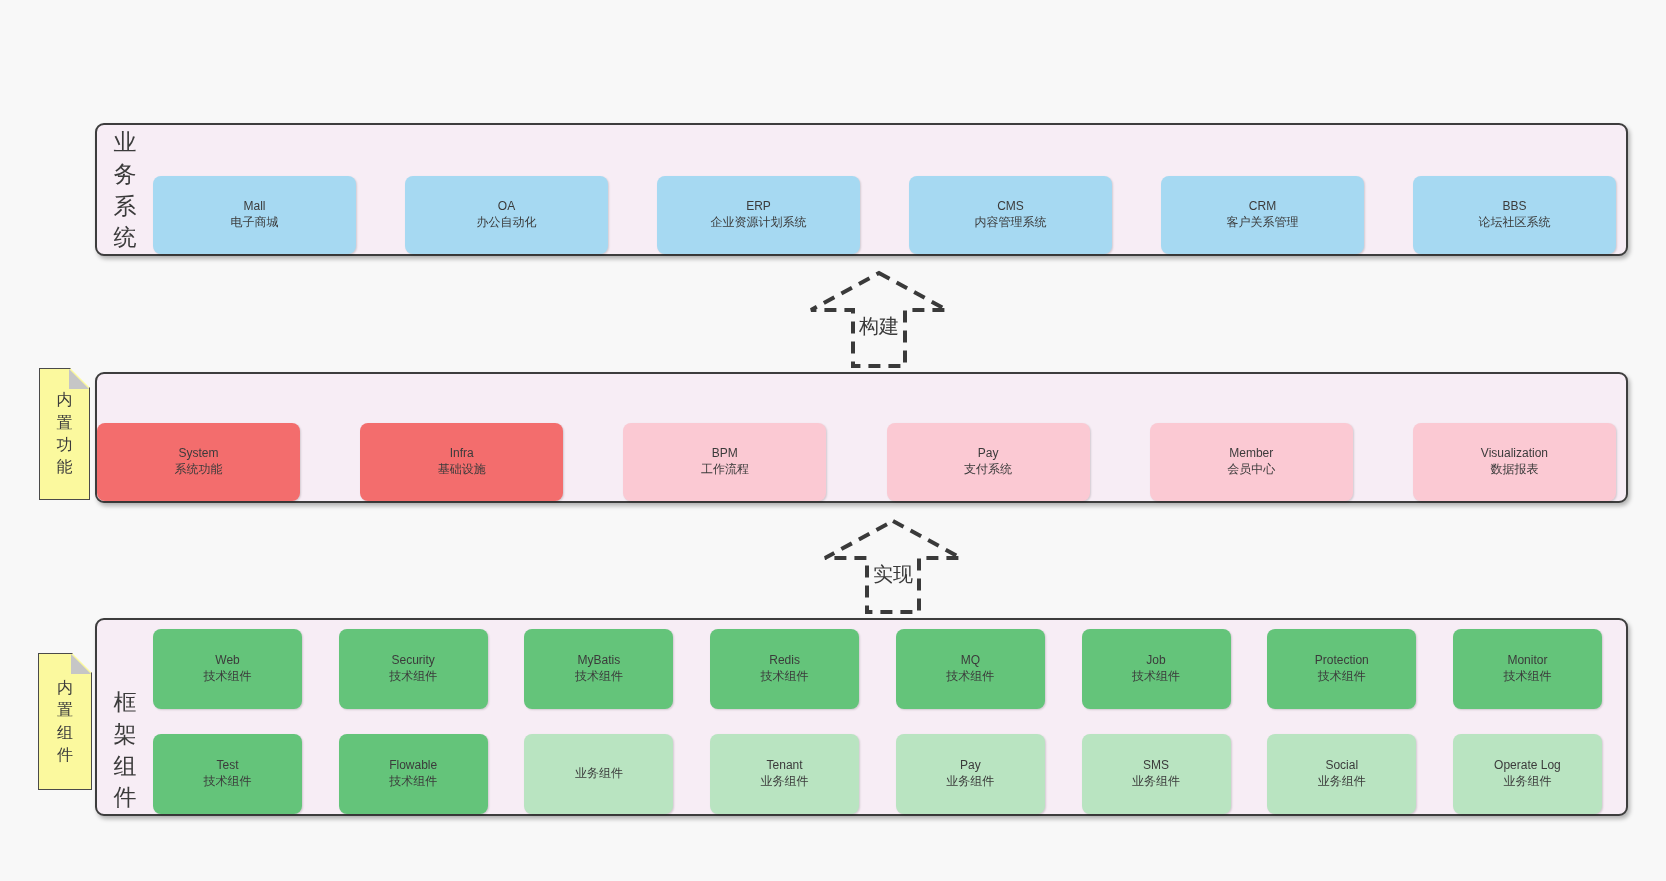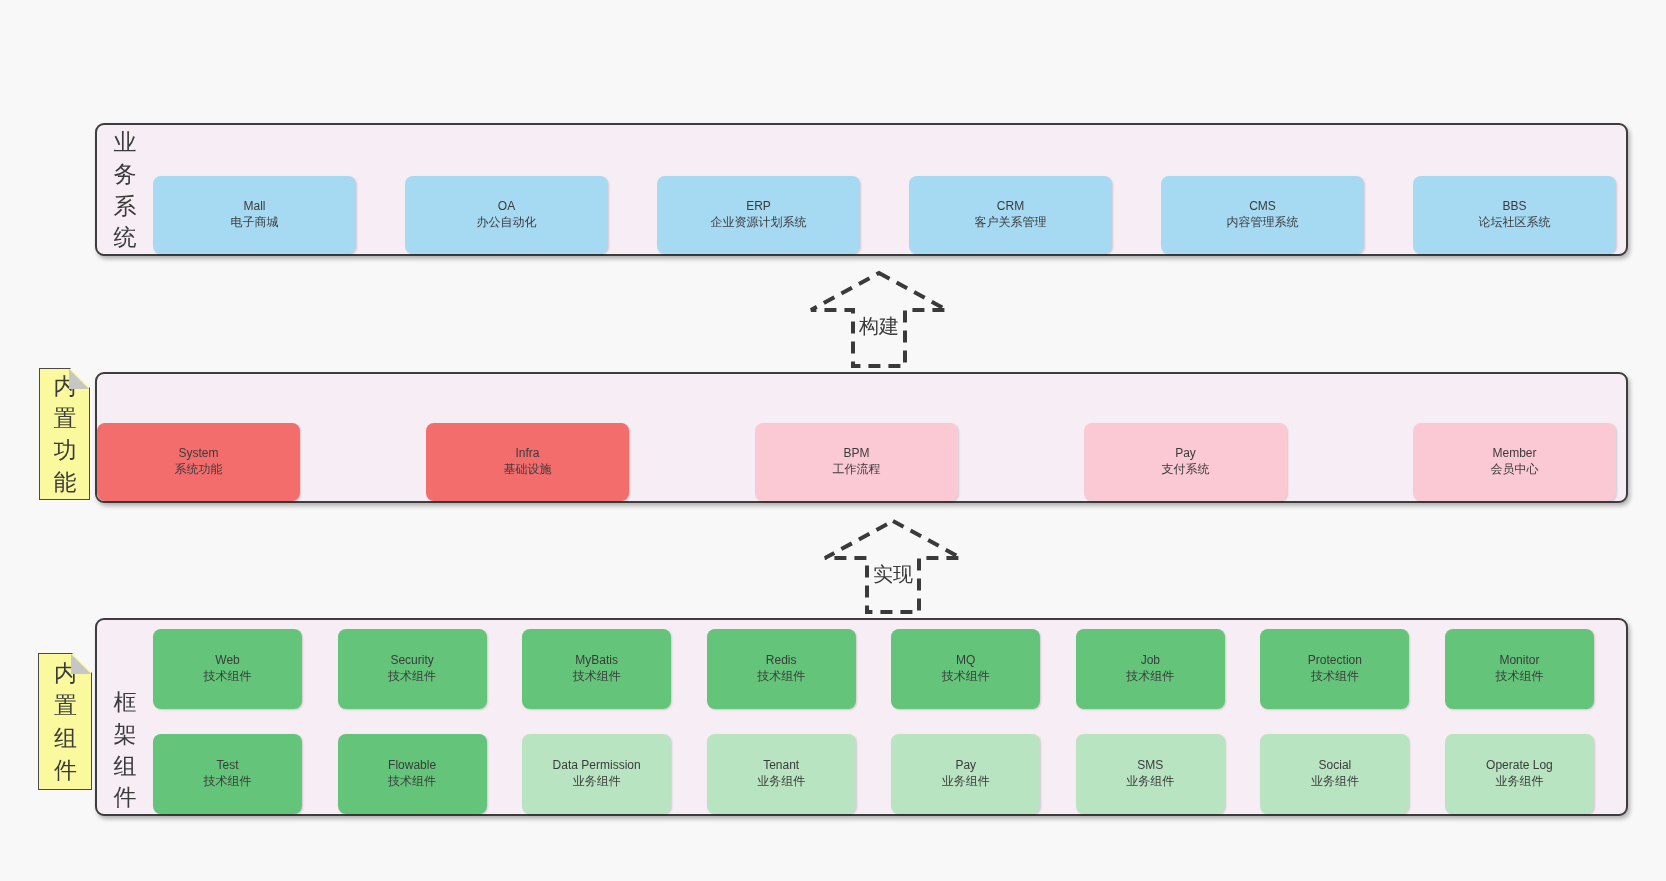--- a/index.html
+++ b/index.html
@@ -32,21 +32,21 @@
   }
   .band-label span {
     display: inline-block; width: 25px;
     word-break: break-all; text-align: center;
   }
   .rows {
     flex: 1;
     display: flex; flex-direction: column; gap: 25px;
     padding-right: 10px;
   }
-  .band3 .rows { padding-right: 32px; }
+  .band3 .rows { padding-right: 24px; }
   .row { display: flex; justify-content: space-between; }
   .box {
     width: 203px; height: 78px;
     border-radius: 8px;
     display: flex; flex-direction: column;
     align-items: center; justify-content: center;
     text-align: center;
     font-size: 12px; line-height: 1.32;
     box-shadow: 1px 1px 2px rgba(0,0,0,0.15);
     padding: 0 4px; box-sizing: border-box;
@@ -72,21 +72,21 @@
   .note-bottom { left:38px; top:653px; width:54px; height:137px; }
   .note-fold {
     position: absolute; top: 0; right: 0;
     width: 20px; height: 20px;
     background: var(--note_fold, #c6c6c6);
     clip-path: polygon(0 0, 100% 100%, 0 100%);
   }
   .note-text {
     display: inline-block; width: 22px;
     word-break: break-all; text-align: center;
-    font-size: 23px; line-height: 1.4;
+    font-size: 16px; line-height: 1.4;
   }
   
   .arrow { position: absolute; z-index: 2; }
   .arrow1 { left:808px; top:270px; width:142px; height:100px; }
   .arrow2 { left:822px; top:518px; width:142px; height:98px; }
   .arrow svg { display:block; width:100%; height:100%; }
   .arrow-label {
     position: absolute; left: 50%; top: 43px;
     transform: translateX(-50%);
     background: var(--page_bg, #f8f8f8);
@@ -111,26 +111,26 @@
           </div>
           <div class="box blue">
             <div>OA</div>
             <div>办公自动化</div>
           </div>
           <div class="box blue">
             <div>ERP</div>
             <div>企业资源计划系统</div>
           </div>
           <div class="box blue">
+            <div>CMS</div>
+            <div>内容管理系统</div>
+          </div>
+          <div class="box blue">
             <div>CRM</div>
             <div>客户关系管理</div>
-          </div>
-          <div class="box blue">
-            <div>CMS</div>
-            <div>内容管理系统</div>
           </div>
           <div class="box blue">
             <div>BBS</div>
             <div>论坛社区系统</div>
           </div>
         </div>
       </div>
   </div>
 
   <div class="arrow arrow1">
@@ -156,20 +156,24 @@
             <div>工作流程</div>
           </div>
           <div class="box pink">
             <div>Pay</div>
             <div>支付系统</div>
           </div>
           <div class="box pink">
             <div>Member</div>
             <div>会员中心</div>
           </div>
+          <div class="box pink">
+            <div>Visualization</div>
+            <div>数据报表</div>
+          </div>
         </div>
       </div>
   </div>
 
   <div class="arrow arrow2">
     <svg viewBox="0 0 142 98">
       <polygon points="71,3 139,40 97,40 97,94 45,94 45,40 3,40" fill="none" stroke="#3a3a3a" stroke-width="4" stroke-dasharray="12 8"></polygon>
     </svg>
     <span class="arrow-label">实现</span>
   </div>
@@ -216,21 +220,20 @@
         <div class="row">
           <div class="box green">
             <div>Test</div>
             <div>技术组件</div>
           </div>
           <div class="box green">
             <div>Flowable</div>
             <div>技术组件</div>
           </div>
           <div class="box lightgreen">
-            <div>Data Permission</div>
             <div>业务组件</div>
           </div>
           <div class="box lightgreen">
             <div>Tenant</div>
             <div>业务组件</div>
           </div>
           <div class="box lightgreen">
             <div>Pay</div>
             <div>业务组件</div>
           </div>

